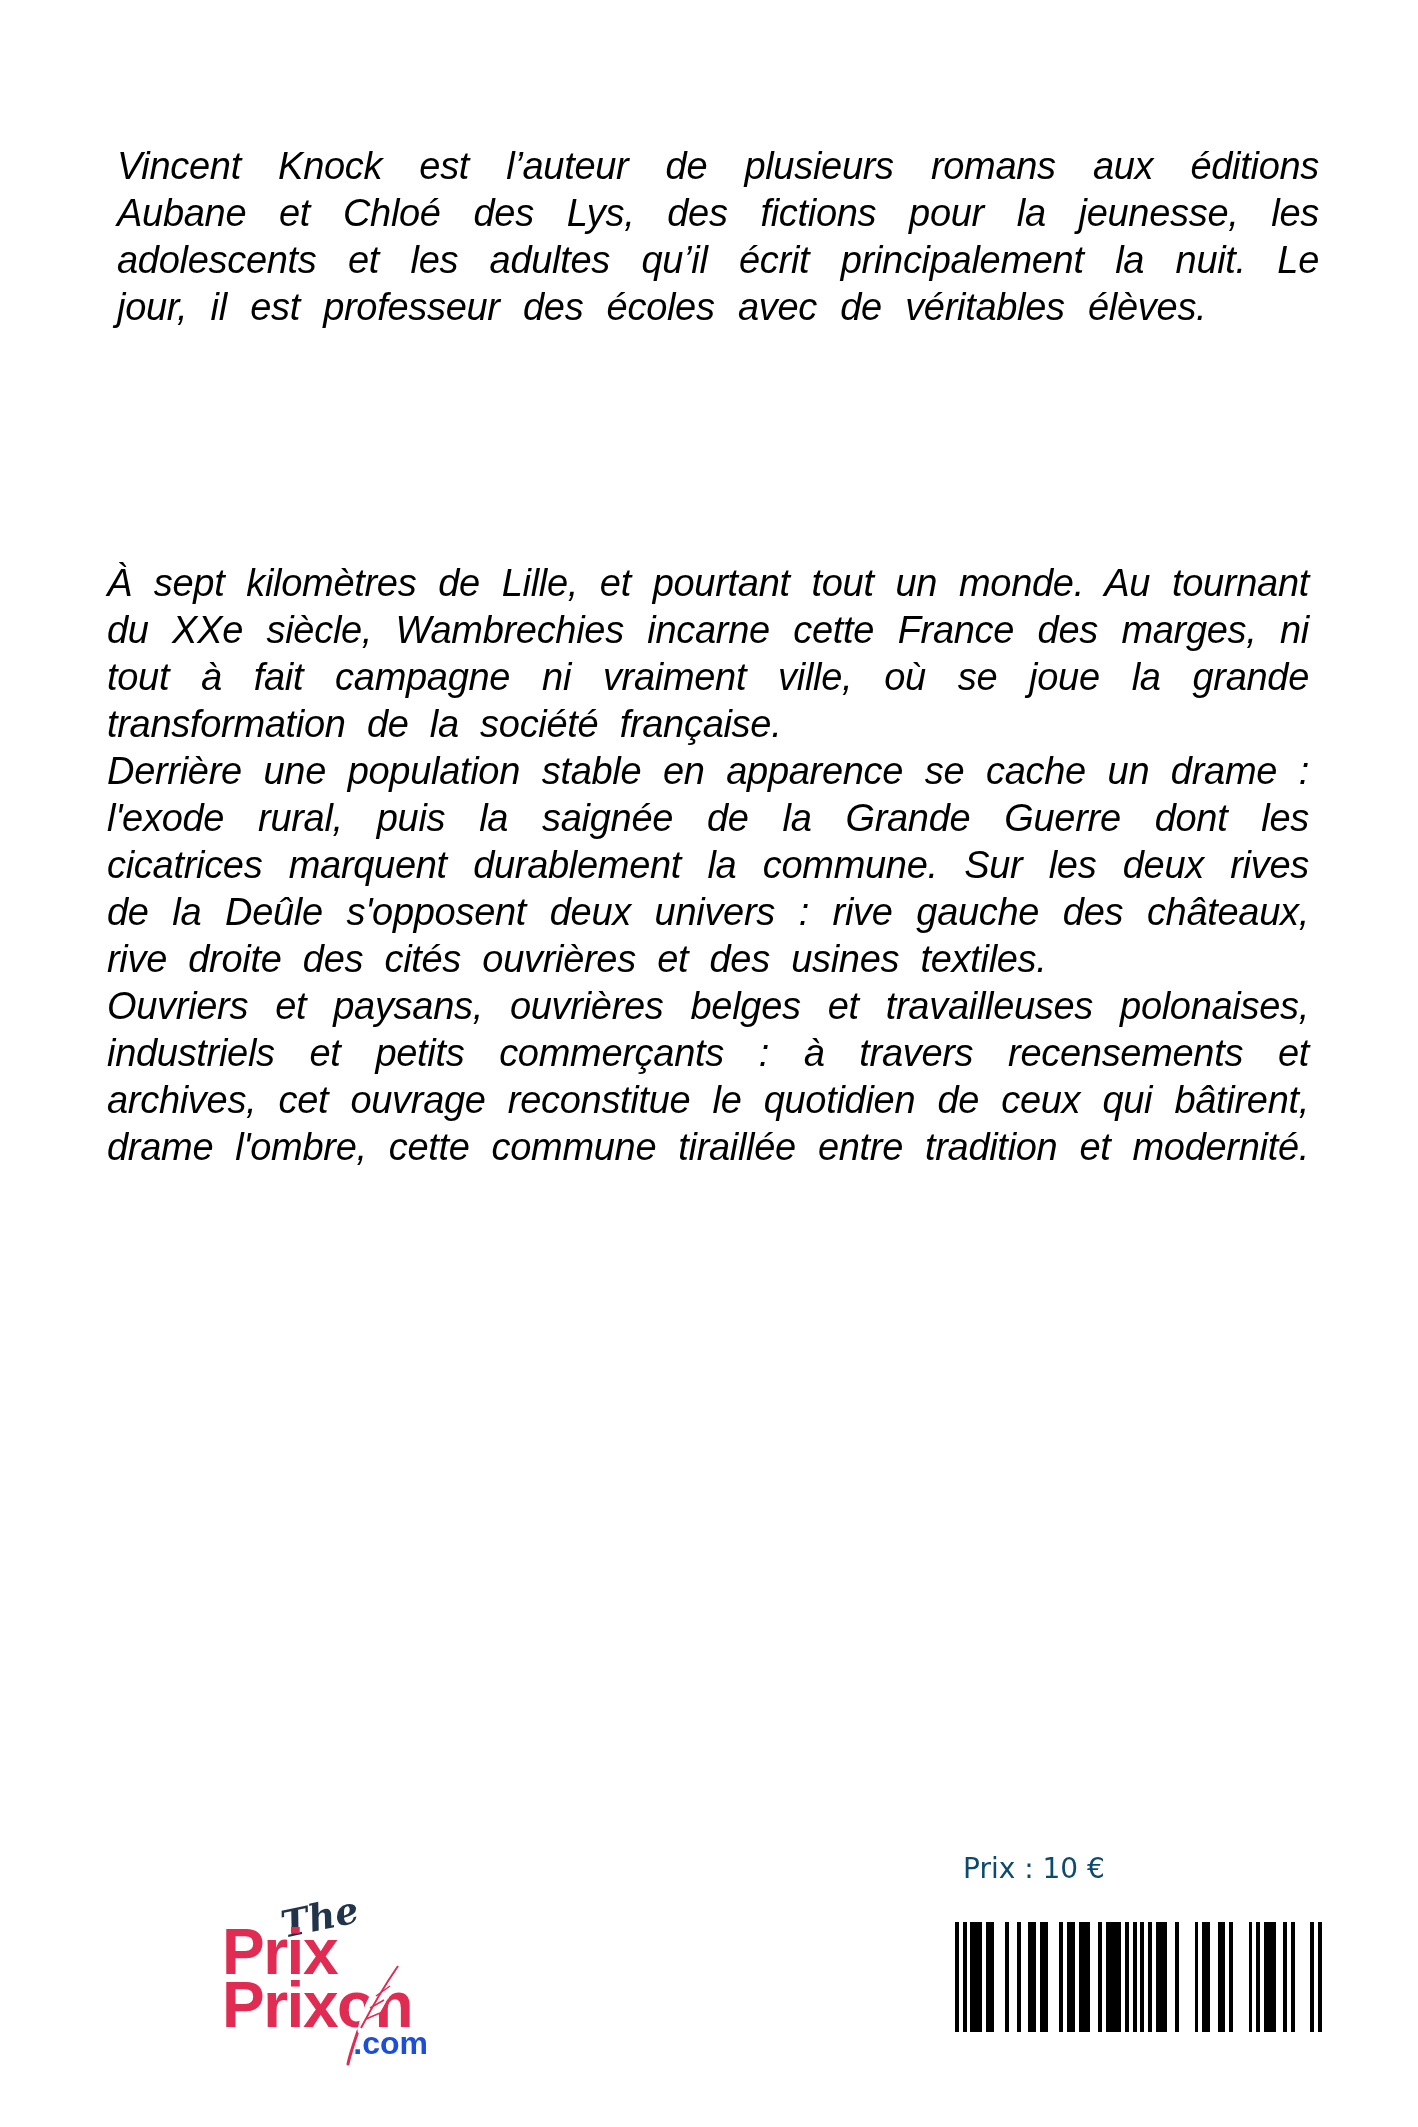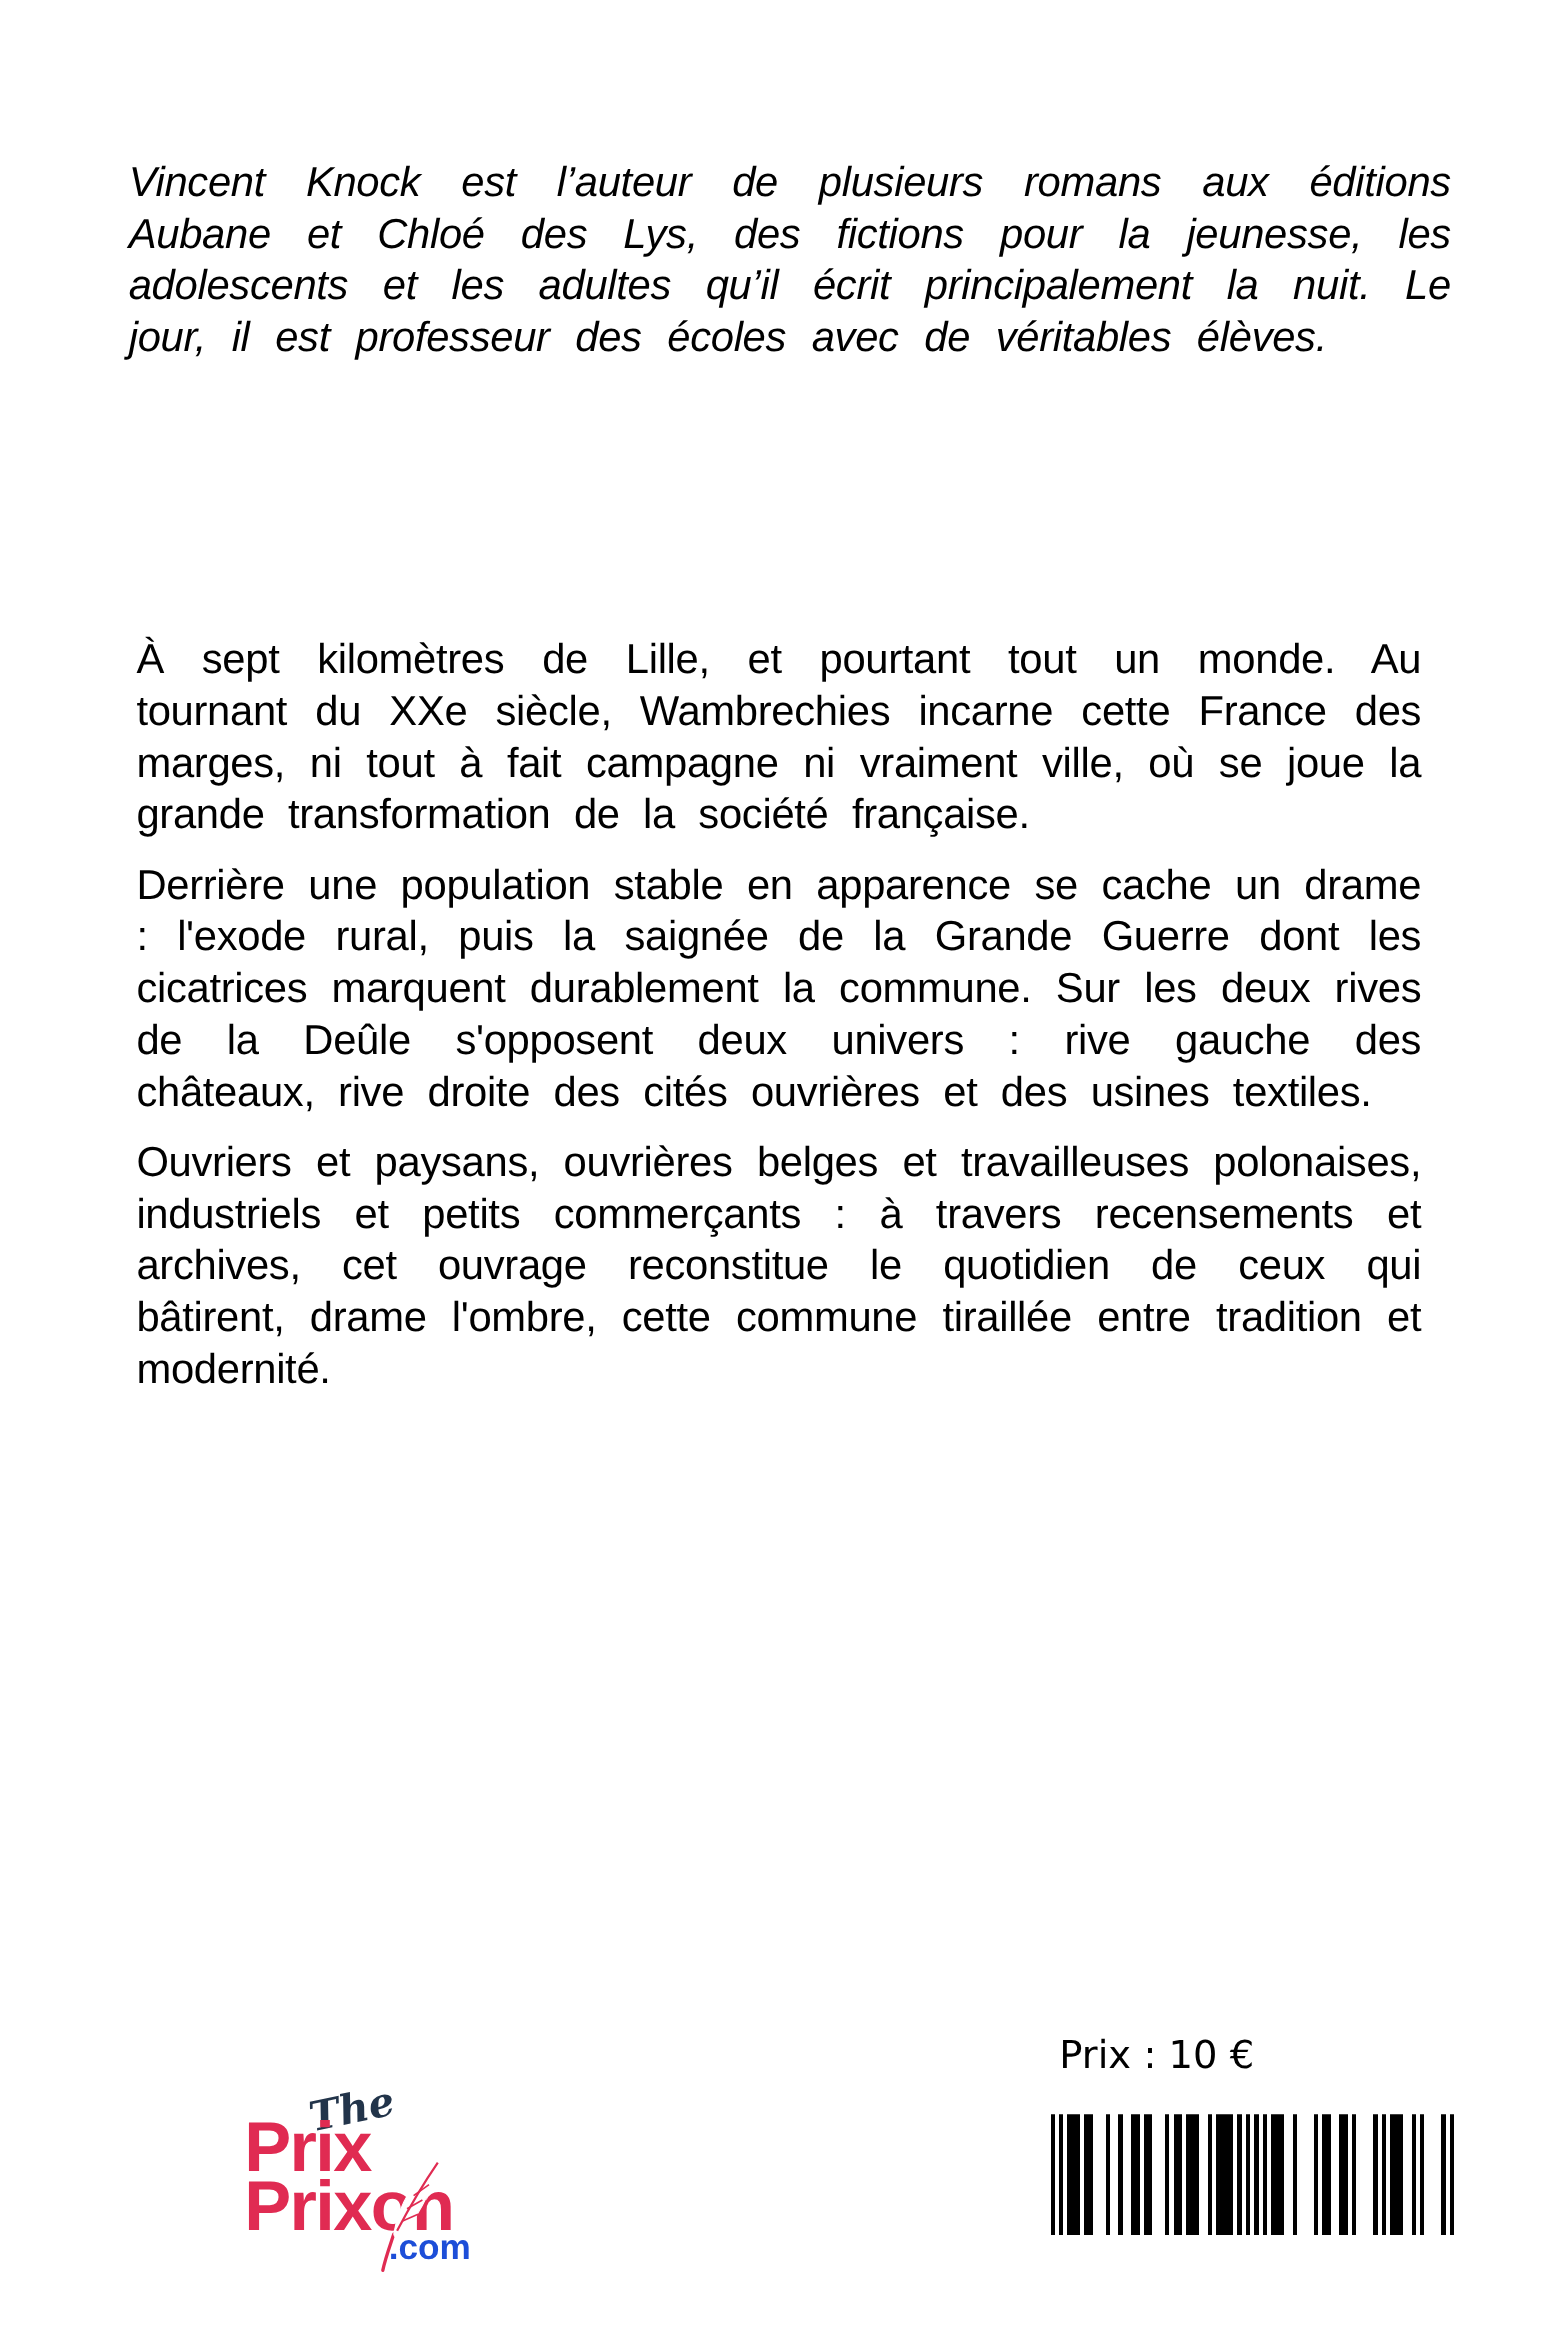--- a/index.html
+++ b/index.html
@@ -26,31 +26,31 @@
 
   
   .synopsis {
     position: absolute;
     left: 107px; top: 560px; width: 1202px;
     font-size: 38px; line-height: 47px;
     text-align: justify;
     letter-spacing: -0.3px;
     word-spacing: 11px;
   }
-  .synopsis p { margin: 17px; }
+  .synopsis p { margin: 0; font-style: italic; }
   .synopsis p.justify-last { text-align-last: justify; }
   .synopsis p.final { margin-top: 52px; }
 
   
   .price {
     position: absolute;
     left: 963px; top: 1848px;
     font-family: "DejaVu Sans", sans-serif;
-    font-size: 35px; line-height: 42px;
-    color: #000000;
+    font-size: 28px; line-height: 42px;
+    color: #0c4a6e;
   }
 
   
   .logo {
     position: absolute;
     left: 222px; top: 1903px;
     width: 208px; height: 164px;
   }
   .logo-the {
     position: absolute;

